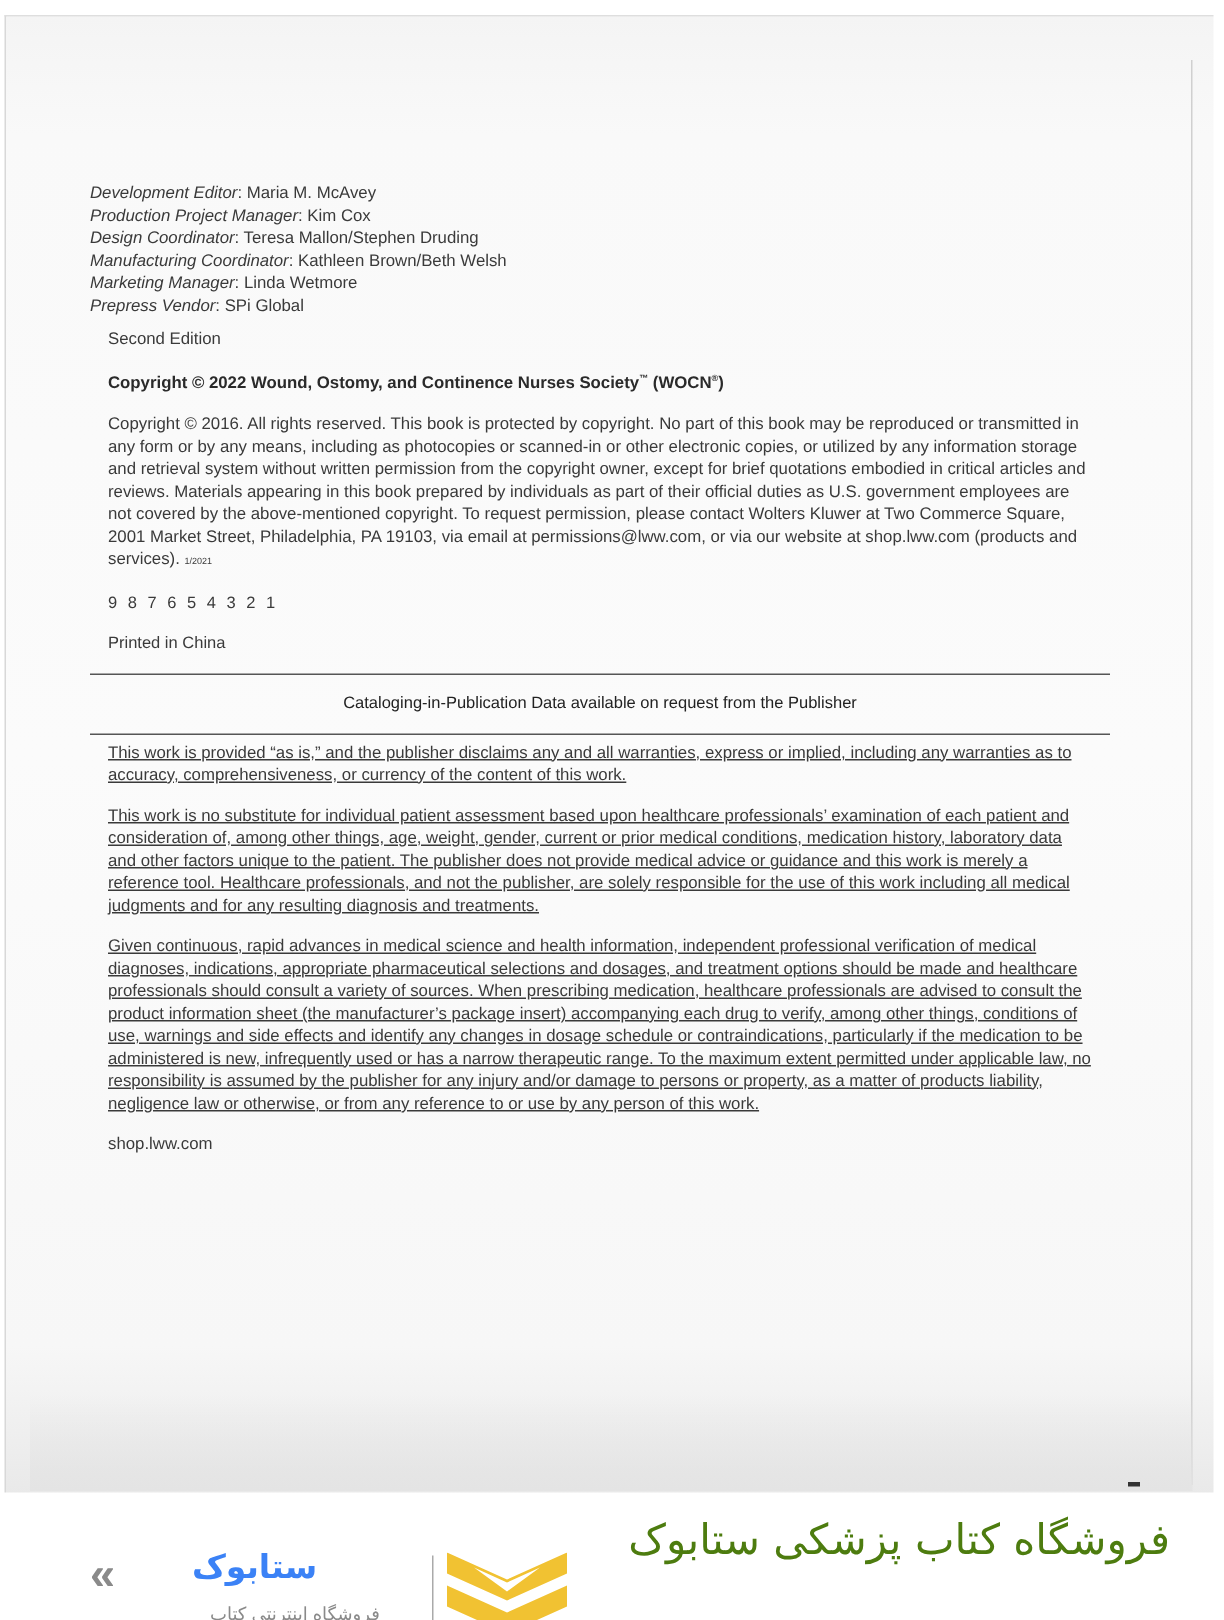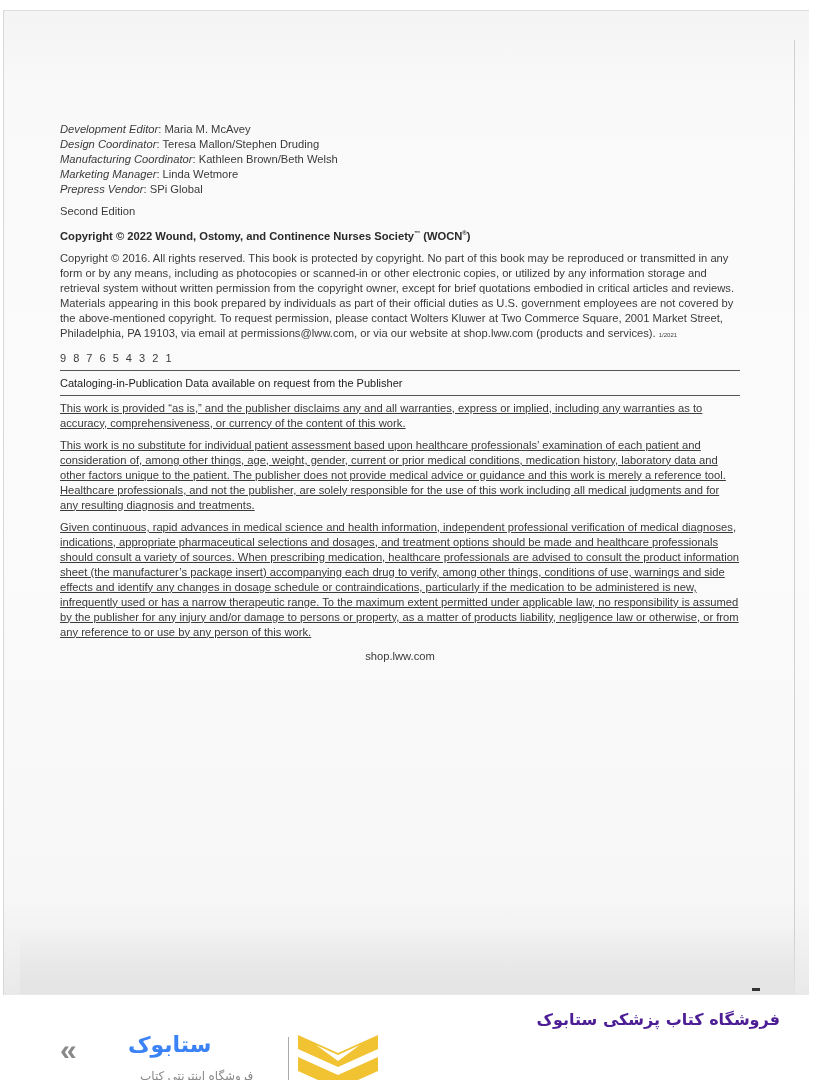--- a/index.html
+++ b/index.html
@@ -25,81 +25,82 @@
   }
   .page-mark {
     position: absolute; left: 752px; top: 988px; width: 8px; height: 3px; background: #333;
   }
   .content {
     position: absolute; left: 60px; top: 122px; width: 680px;
     font-size: 11.2px; line-height: 15px;
   }
   .credits .row { height: 15px; white-space: nowrap; }
   .credits .role { font-style: italic; }
-  .p { margin: 0; }
+  .p { margin: 12px; }
   .edition { margin-top: 7px; }
   .copyright-main { margin-top: 7px; font-weight: bold; color: #2a2a2a; font-size: 11.2px; }
   .copyright-main sup { font-size: 6px; }
   .legal { margin-top: 7px; }
   .small-code { font-size: 6px; }
   .numline { margin-top: 8px; letter-spacing: 2px; font-size: 11px; }
   .printed { margin-top: 8px; font-size: 11px; }
   .rule { height: 1px; background: #555; margin: 4px 0 5px 0; width: 680px; }
-  .cip { font-weight: normal; color: #222; font-size: 11px; }
+  .cip { font-weight: normal; color: #222; font-size: 11px; text-align: center; }
   .isbn { margin-top: 7px; font-size: 11px; }
   .disc { margin-top: 7px; text-decoration: underline; }
-  .shop { margin-top: 9px; text-align: center; }
+  .shop { margin-top: 9px; }
 
   .footer {
     position: absolute; left: 0; top: 995px; width: 816px; height: 85px; background: #ffffff;
   }
   .logo-area { position: absolute; left: 60px; top: 22px; width: 260px; height: 60px; }
   .chev { position: absolute; left: 238px; top: 18px; }
   .logo-divider { position: absolute; left: 228px; top: 20px; width: 1px; height: 48px; background: #aaa; }
   .logo-word {
     position: absolute; left: 68px; top: 15px; font-size: 22px; font-weight: bold; color: #3b82f6;
     letter-spacing: -1px;
   }
   .logo-arrows { position: absolute; left: 0px; top: 16px; font-size: 30px; color: #8a8a8a; font-weight: bold; }
   .logo-sub { position: absolute; left: 80px; top: 52px; font-size: 12px; color: #8a8a8a; direction: rtl; white-space: nowrap; }
   .store-name {
-    position: absolute; right: 36px; top: 15px; font-size: 16px; color: #4c1d95; direction: rtl;
+    position: absolute; right: 36px; top: 15px; font-size: 28px; color: #4d7c0f; direction: rtl;
     font-family: "DejaVu Sans", sans-serif;
-    font-weight: bold;
   }
   .store-url {
     position: absolute; right: 36px; top: 45px; font-size: 26px; letter-spacing: 7px; color: #111;
     font-family: "DejaVu Sans", sans-serif;
   }
   .store-url .hl { color: #f1c232; }
 </style>
 </head>
 <body>
 
 <div class="scan-page"></div>
 <div class="right-edge"></div>
 <div class="bottom-shadow"></div>
 <div class="page-mark"></div>
 
 <div class="content">
   <div class="credits">
     <div class="row"><span class="role">Development Editor</span>: <span>Maria M. McAvey</span></div>
+    <div class="row"><span class="role">Production Project Manager</span>: <span>Kim Cox</span></div>
     <div class="row"><span class="role">Design Coordinator</span>: <span>Teresa Mallon/Stephen Druding</span></div>
     <div class="row"><span class="role">Manufacturing Coordinator</span>: <span>Kathleen Brown/Beth Welsh</span></div>
     <div class="row"><span class="role">Marketing Manager</span>: <span>Linda Wetmore</span></div>
     <div class="row"><span class="role">Prepress Vendor</span>: <span>SPi Global</span></div>
   </div>
 
   <p class="p edition">Second Edition</p>
 
   <p class="p copyright-main"><span>Copyright © 2022 Wound, Ostomy, and Continence Nurses Society</span><sup>™</sup><span> (WOCN</span><sup>®</sup><span>)</span></p>
 
   <p class="p legal"><span>Copyright © 2016. All rights reserved. This book is protected by copyright. No part of this book may be reproduced or transmitted in any form or by any means, including as photocopies or scanned-in or other electronic copies, or utilized by any information storage and retrieval system without written permission from the copyright owner, except for brief quotations embodied in critical articles and reviews. Materials appearing in this book prepared by individuals as part of their official duties as U.S. government employees are not covered by the above-mentioned copyright. To request permission, please contact Wolters Kluwer at Two Commerce Square, 2001 Market Street, Philadelphia, PA 19103, via email at permissions@lww.com, or via our website at shop.lww.com (products and services).</span> <span class="small-code">1/2021</span></p>
 
   <p class="p numline">9 8 7 6 5 4 3 2 1</p>
+  <p class="p printed">Printed in China</p>
 
   <div class="rule"></div>
   <p class="p cip">Cataloging-in-Publication Data available on request from the Publisher</p>
   <div class="rule"></div>
 
   <p class="p disc" style="margin-top:2px">This work is provided “as is,” and the publisher disclaims any and all warranties, express or implied, including any warranties as to accuracy, comprehensiveness, or currency of the content of this work.</p>
   <p class="p disc">This work is no substitute for individual patient assessment based upon healthcare professionals’ examination of each patient and consideration of, among other things, age, weight, gender, current or prior medical conditions, medication history, laboratory data and other factors unique to the patient. The publisher does not provide medical advice or guidance and this work is merely a reference tool. Healthcare professionals, and not the publisher, are solely responsible for the use of this work including all medical judgments and for any resulting diagnosis and treatments.</p>
   <p class="p disc">Given continuous, rapid advances in medical science and health information, independent professional verification of medical diagnoses, indications, appropriate pharmaceutical selections and dosages, and treatment options should be made and healthcare professionals should consult a variety of sources. When prescribing medication, healthcare professionals are advised to consult the product information sheet (the manufacturer’s package insert) accompanying each drug to verify, among other things, conditions of use, warnings and side effects and identify any changes in dosage schedule or contraindications, particularly if the medication to be administered is new, infrequently used or has a narrow therapeutic range. To the maximum extent permitted under applicable law, no responsibility is assumed by the publisher for any injury and/or damage to persons or property, as a matter of products liability, negligence law or otherwise, or from any reference to or use by any person of this work.</p>
 
   <p class="p shop">shop.lww.com</p>

